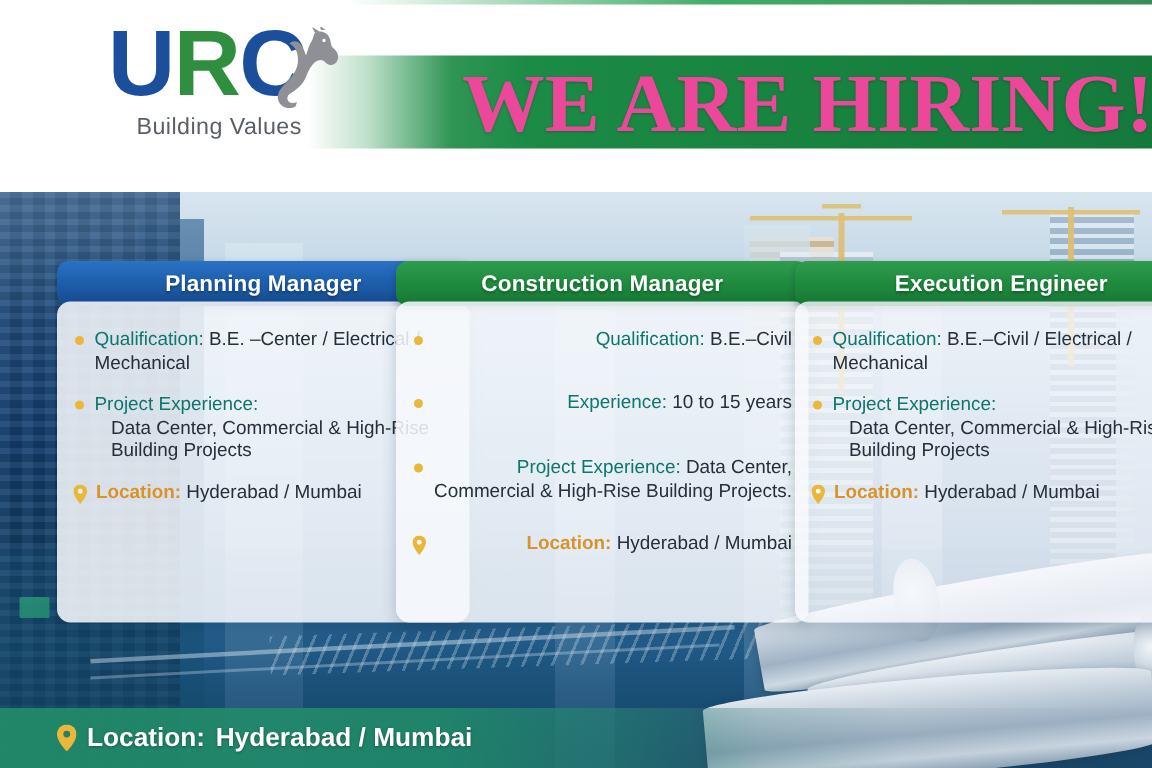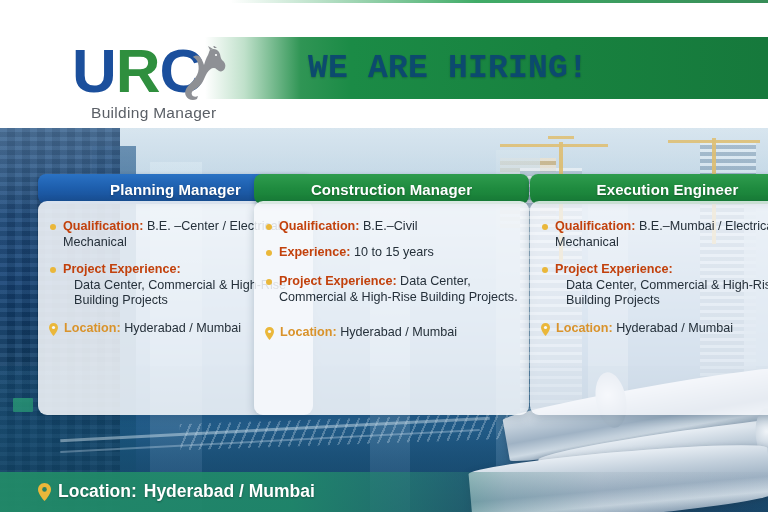--- a/index.html
+++ b/index.html
@@ -27,28 +27,28 @@
     background: linear-gradient(90deg,
         rgba(255,255,255,1) 0%,
         rgba(140,200,160,.55) 7%,
         rgba(30,140,70,.92) 17%,
         #1b8b46 26%,
         #18823f 62%,
         #16793c 100%);
   }
   .hiring-text {
     position: absolute; left: 308px; top: 42px; width: 420px; height: 54px;
-    color: #0c4a6e; font-size: 33px; font-weight: bold; letter-spacing: .2px;
+    color: #ec4899; font-size: 55px; font-weight: bold; letter-spacing: .2px;
     line-height: 54px; white-space: nowrap;
     text-shadow: 0 1px 2px rgba(0,0,0,.22);
-    font-family: Liberation Mono, monospace;
-  }
-
-  
-  .logo { position: absolute; left: 72px; top: 40px; width: 150px; height: 86px; }
+    font-family: Liberation Serif, serif;
+  }
+
+  
+  .logo { position: absolute; left: 72px; top: 12px; width: 150px; height: 86px; }
   .logo-word {
     position: absolute; left: 0; top: 0; height: 62px; line-height: 62px;
     font-size: 62px; font-weight: bold; letter-spacing: -1px;
     font-family: "Liberation Sans", sans-serif;
   }
   .l-u { color: #1b4f9c; }
   .l-r { color: #2f8f3e; }
   .l-c { color: #1b4f9c; }
   .logo-tag {
     position: absolute; left: 19px; top: 64px;
@@ -155,21 +155,21 @@
     background: linear-gradient(180deg, rgba(255,255,255,.18) 0%, rgba(255,255,255,.04) 22%, rgba(255,255,255,0) 45%);
     pointer-events: none;
   }
 
   
   .cards {
     position: absolute; left: 0; top: 128px; width: 768px; height: 384px;
   }
   .card { position: absolute; top: 46px; width: 275px; }
   .card-1 { left: 38px; }
-  .card-2 { left: 254px; }
+  .card-2 { left: 264px; text-align: right; }
   .card-3 { left: 530px; }
 
   .card-head {
     position: relative; height: 30px; border-radius: 8px;
     display: flex; align-items: center; justify-content: center;
     color: #ffffff; font-size: 15px; font-weight: bold; letter-spacing: .1px;
     text-shadow: 0 1px 2px rgba(0,0,0,.3);
     box-shadow: 0 2px 5px rgba(10,30,60,.32);
     white-space: nowrap;
   }
@@ -189,21 +189,21 @@
   ul.bullets li {
     position: relative; padding-left: 14px; margin-bottom: 12px;
     font-size: 12.6px; line-height: 15.6px; color: #25303a;
   }
   ul.bullets li::before {
     content: ""; position: absolute; left: 1px; top: 5px;
     width: 6px; height: 6px; border-radius: 50%;
     background: #eab73a;
   }
   ul.bullets li.loc::before { display: none; }
-  li b { color: #c2410c; font-weight: bold; }
+  li b { color: #0f766e; font-weight: normal; }
   .indent { display: block; padding-left: 11px; }
 
   .loc { padding-left: 15px !important; margin-bottom: 0 !important; }
   .pin {
     position: absolute; left: 0; top: 2px; width: 9px; height: 13px;
   }
   .loc-label { color: #d9932b; font-weight: bold; }
 
   
   .footer {
@@ -248,21 +248,21 @@
                  C25 30 24 34 22 37 C20 40 17 42 14 44 C12 45 11 47 12 49
                  C13 51 16 51 18 50 L17 53 C13 55 8 54 6 50 C4 46 6 42 9 39
                  C12 36 15 33 17 29 C19 25 19 21 18 17 C17 14 15 12 13 11
                  C15 9 18 9 20 11 C22 13 23 16 24 19 C25 16 26 12 28 9
                  C29 7 29 5 30 4 Z" fill="#8e9095"></path>
         <path d="M30 4 L28 0 L33 3 Z" fill="#8e9095"></path>
         <path d="M34 2 L33 -1 L37 2 Z" fill="#8e9095"></path>
         <circle cx="36" cy="9" r="1.1" fill="#ffffff"></circle>
       </svg>
 
-      <div class="logo-tag">Building Manager</div>
+      <div class="logo-tag">Building Values</div>
     </div>
   </div>
 
   <div class="photo">
     <div class="ph tower-f"></div>
     <div class="ph tower-g"></div>
 
     <div class="ph frame-b"></div>
     <div class="ph tower-a"></div>
     <div class="ph tower-b"></div>
@@ -317,24 +317,24 @@
             <b class="loc-label">Location:</b><span> Hyderabad / Mumbai</span>
           </li>
         </ul>
       </div>
     </div>
 
     <div class="card card-2">
       <div class="card-head head-green">Construction Manager</div>
       <div class="card-body">
         <ul class="bullets">
-          <li style="margin-bottom:10px;">
+          <li style="margin-bottom:26px;">
             <b>Qualification:</b><span> B.E.–Civil</span>
           </li>
-          <li style="margin-bottom:14px;">
+          <li style="margin-bottom:28px;">
             <b>Experience:</b><span> 10 to 15 years</span>
           </li>
           <li style="margin-bottom:20px;">
             <b>Project Experience:</b><span> Data Center, Commercial &amp; High-Rise Building Projects.</span>
           </li>
           <li class="loc">
             <svg class="pin" viewBox="0 0 9 13">
               <path d="M4.5 0 C2 0 0 2 0 4.5 C0 7.8 4.5 13 4.5 13 C4.5 13 9 7.8 9 4.5 C9 2 7 0 4.5 0 Z" fill="#eab73a"></path>
               <circle cx="4.5" cy="4.5" r="1.6" fill="#f6f8fc"></circle>
             </svg>
@@ -342,21 +342,21 @@
           </li>
         </ul>
       </div>
     </div>
 
     <div class="card card-3">
       <div class="card-head head-green">Execution Engineer</div>
       <div class="card-body">
         <ul class="bullets">
           <li>
-            <b>Qualification:</b><span> B.E.–Mumbai /</span>
+            <b>Qualification:</b><span> B.E.–Civil /</span>
             <span>Electrical / Mechanical</span>
           </li>
           <li>
             <b>Project Experience:</b>
             <span class="indent">Data Center, Commercial &amp; High-Rise Building Projects</span>
           </li>
           <li class="loc">
             <svg class="pin" viewBox="0 0 9 13">
               <path d="M4.5 0 C2 0 0 2 0 4.5 C0 7.8 4.5 13 4.5 13 C4.5 13 9 7.8 9 4.5 C9 2 7 0 4.5 0 Z" fill="#eab73a"></path>
               <circle cx="4.5" cy="4.5" r="1.6" fill="#f6f8fc"></circle>

